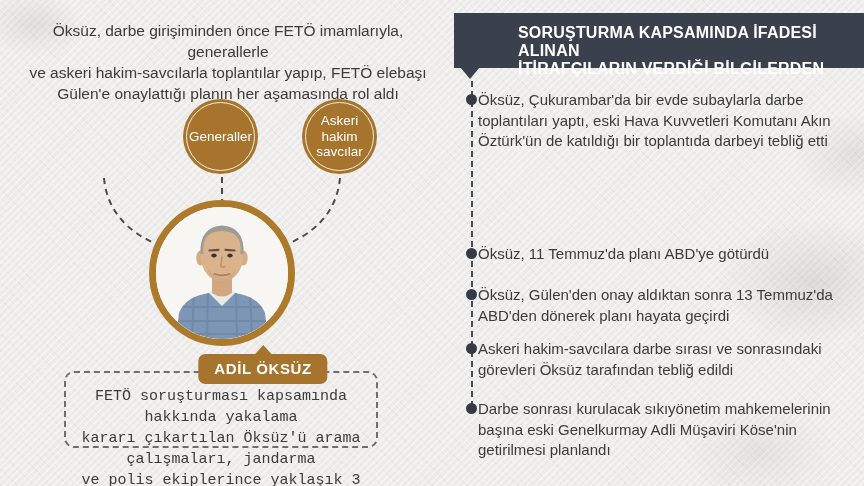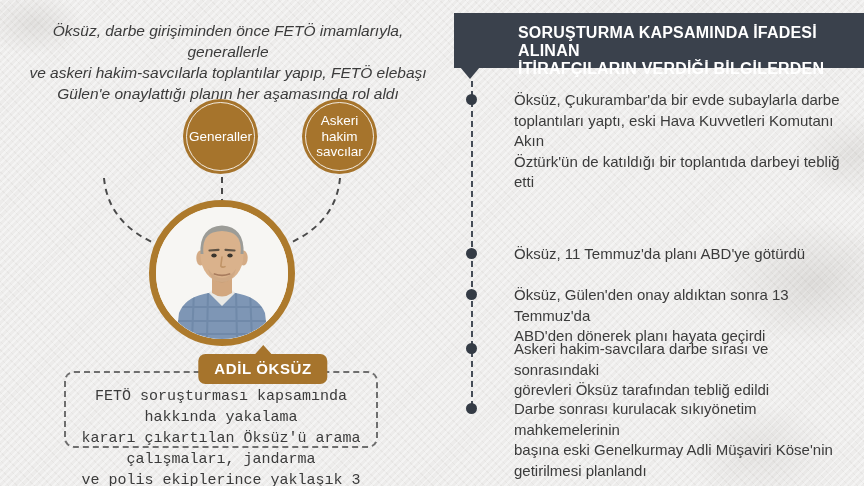--- a/index.html
+++ b/index.html
@@ -19,21 +19,20 @@
       radial-gradient(90px 60px at 99% 32%, rgba(125,120,112,0.12), transparent 70%),
       radial-gradient(70px 45px at 4% 5%, rgba(125,120,112,0.14), transparent 70%),
       radial-gradient(110px 70px at 88% 93%, rgba(125,120,112,0.10), transparent 70%),
       radial-gradient(50px 35px at 70% 10%, rgba(125,120,112,0.08), transparent 70%);
   }
   
   .intro{
     position:absolute;left:16px;top:20px;width:424px;
     text-align:center;font-size:15.5px;line-height:21px;white-space:pre-line;
     color:#3b3b3b;
-    font-style:italic;
   }
   .g-circle{
     position:absolute;width:75px;height:75px;border-radius:50%;
     background:#a6742c;display:flex;align-items:center;justify-content:center;
     text-align:center;color:#fff;font-size:13.5px;line-height:15.5px;white-space:pre-line;
   }
   .g-circle::after{
     content:"";position:absolute;inset:3px;border-radius:50%;
     border:1.5px solid rgba(255,255,255,0.85);
   }
@@ -71,21 +70,21 @@
   .header-notch{
     position:absolute;left:460px;top:67px;width:0;height:0;
     border-left:10px solid transparent;border-right:10px solid transparent;
     border-top:12px solid #3a414c;
   }
   .timeline{
     position:absolute;left:471px;top:81px;height:326px;width:0;
     border-left:2px dashed #454c57;
   }
   .bullet{
-    position:absolute;left:466px;width:380px;display:flex;gap:37px;align-items:flex-start;
+    position:absolute;left:466px;width:380px;display:flex;gap:1px;align-items:flex-start;
   }
   .bullet .dot{
     flex:0 0 auto;width:11px;height:11px;border-radius:50%;background:#343b45;margin-top:4px;
   }
   .bullet .btext{
     font-size:15px;line-height:20.5px;color:#3b3b3b;white-space:pre-line;
   }
   .b1{top:90px;} .b2{top:168px;} .b3{top:244px;} .b4{top:285px;} .b5{top:339px;} .b6{top:399px;}
 </style>
 </head>

